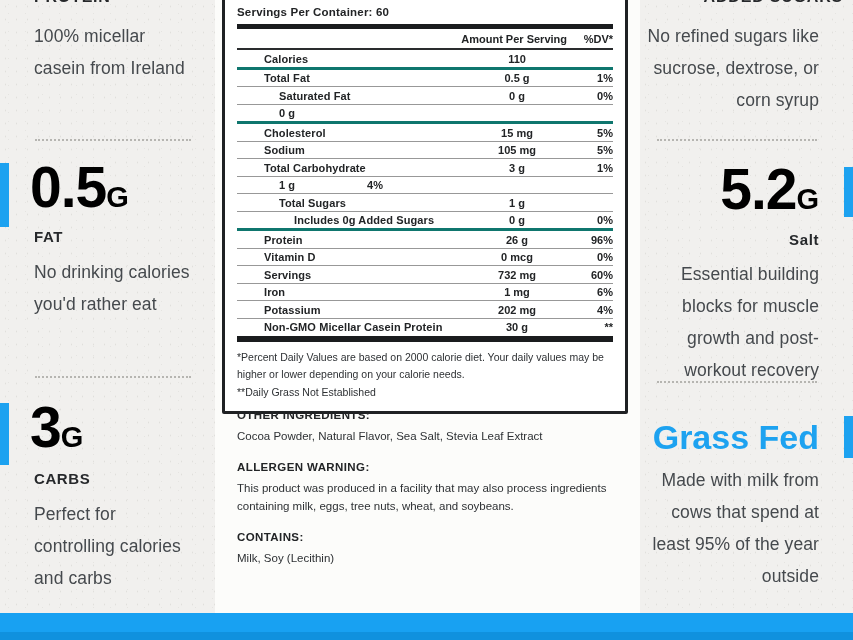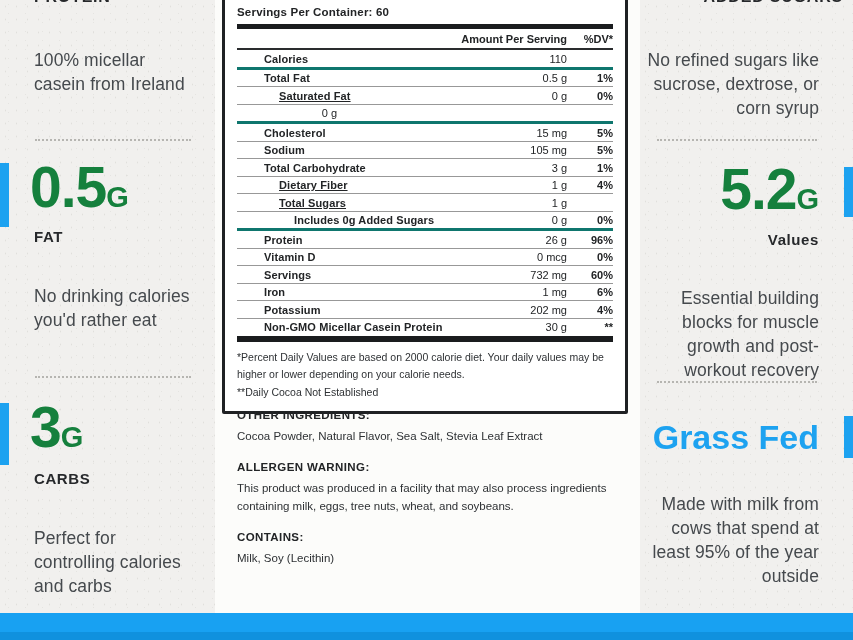--- a/index.html
+++ b/index.html
@@ -28,33 +28,32 @@
   .col { position:absolute; top:0; height:613px; }
   .col-left { left:0; width:215px; }
   .col-right { left:640px; width:213px; text-align:right; }
   .cut-heading {
     position:absolute; top:-12px; font-size:16px; font-weight:800;
     letter-spacing:.8px; color:#26282b; white-space:nowrap;
   }
   .col-left .cut-heading { left:34px; }
   .col-right .cut-heading { right:10px; }
   .para {
-    position:absolute; font-size:17.5px; line-height:24px; color:#45494d;
+    position:absolute; font-size:17.5px; line-height:32px; color:#45494d;
     letter-spacing:.1px;
-    margin-top:28px;
   }
   .col-left .para { left:34px; width:166px; }
   .col-right .para { right:34px; width:186px; }
   .dotted {
     position:absolute; height:0; border-top:2px dotted #b6b5b1;
   }
   .col-left .dotted { left:35px; width:156px; }
   .col-right .dotted { right:36px; width:160px; }
   .big-stat {
-    position:absolute; color:#15803d; font-weight:800; line-height:1;
+    position:absolute; color:#000000; font-weight:800; line-height:1;
     white-space:nowrap; letter-spacing:-1px;
   }
   .big-stat .num { font-size:57px; }
   .big-stat .unit { font-size:29px; letter-spacing:0; }
   .col-left .big-stat { left:30px; }
   .col-right .big-stat { right:34px; }
   .stat-label {
     position:absolute; font-size:15px; font-weight:800; color:#26282b;
     letter-spacing:.6px;
   }
@@ -89,23 +88,23 @@
   .nf-header .dv { width:46px; text-align:right; }
   .nrow {
     display:flex; align-items:baseline;
     font-size:11px; padding:2.5px 0 2px 0;
     border-top:1px solid #989898;
   }
   .nrows .nrow:first-child { border-top:none; }
   .nrow.rule-thick { border-top:3px solid #0f766e; }
   .nrow .nm { flex:1; font-weight:600; letter-spacing:.1px;margin-left:27px; }
   .nrow.bold .nm { font-weight:700; }
-  .nrow.indent-1 .nm { padding-left:15px;text-decoration:underline; }
+  .nrow.indent-1 .nm { padding-left:15px; }
   .nrow.indent-2 .nm { padding-left:30px; }
-  .nrow .amt { width:100px; text-align:right; font-weight:400; }
+  .nrow .amt { width:100px; text-align:center; font-weight:700; }
   .nrow .dv { width:46px; text-align:right; font-weight:700; }
   .nf-bar2 { height:6px; background:#1a1c1e; margin-top:1px; }
   .nf-foot { padding-top:7px; font-size:10.5px; line-height:17px; color:#2e3134; font-weight:500; }
   .nf-foot .f2 { margin-top:1px; }
   
   .ingredients {
     position:absolute; left:237px; top:406px; width:380px;
     font-size:11.5px; color:#2e3134; line-height:18px;
   }
   .ingredients h4 {
@@ -154,21 +153,21 @@
   <div class="edge-bar right" style="top:416px;height:42px;"></div>
 
   <div class="col col-right">
     <div class="cut-heading">ADDED SUGARS</div>
     <div class="para" style="top:20px;">No refined sugars like sucrose, dextrose, or corn syrup</div>
     <div class="dotted" style="top:139px;"></div>
 
     <div class="big-stat" style="top:161px;">
       <span class="num">5.2</span><span class="unit">G</span>
     </div>
-    <div class="stat-label" style="top:231px;">Values</div>
+    <div class="stat-label" style="top:231px;">Salt</div>
     <div class="para" style="top:258px;">Essential building blocks for muscle growth and post-workout recovery</div>
 
     <div class="dotted" style="top:381px;"></div>
 
     <div class="grass-fed" style="top:420px;">Grass Fed</div>
     <div class="para" style="top:464px;">Made with milk from cows that spend at least 95% of the year outside</div>
   </div>
 
   <div class="nfacts">
     <div class="nf-partial">
@@ -209,21 +208,20 @@
     <span class="nm">Sodium</span>
     <span class="amt">105 mg</span>
     <span class="dv">5%</span>
   </div>
         <div class="nrow indent-0 bold">
     <span class="nm">Total Carbohydrate</span>
     <span class="amt">3 g</span>
     <span class="dv">1%</span>
   </div>
         <div class="nrow indent-1">
-    <span class="nm">Dietary Fiber</span>
     <span class="amt">1 g</span>
     <span class="dv">4%</span>
   </div>
         <div class="nrow indent-1">
     <span class="nm">Total Sugars</span>
     <span class="amt">1 g</span>
     <span class="dv"></span>
   </div>
         <div class="nrow indent-2">
     <span class="nm">Includes 0g Added Sugars</span>
@@ -257,21 +255,21 @@
   </div>
         <div class="nrow indent-0 bold">
     <span class="nm">Non-GMO Micellar Casein Protein</span>
     <span class="amt">30 g</span>
     <span class="dv">**</span>
   </div>
       </div>
     <div class="nf-bar2"></div>
     <div class="nf-foot">
       <div class="f1">*Percent Daily Values are based on 2000 calorie diet. Your daily values may be higher or lower depending on your calorie needs.</div>
-      <div class="f2">**Daily Cocoa Not Established</div>
+      <div class="f2">**Daily Grass Not Established</div>
     </div>
   </div>
 
   <div class="ingredients">
     <div class="blk">
       <h4>OTHER INGREDIENTS:</h4>
       <div>Cocoa Powder, Natural Flavor, Sea Salt, Stevia Leaf Extract</div>
     </div>
     <div class="blk">
       <h4>ALLERGEN WARNING:</h4>

